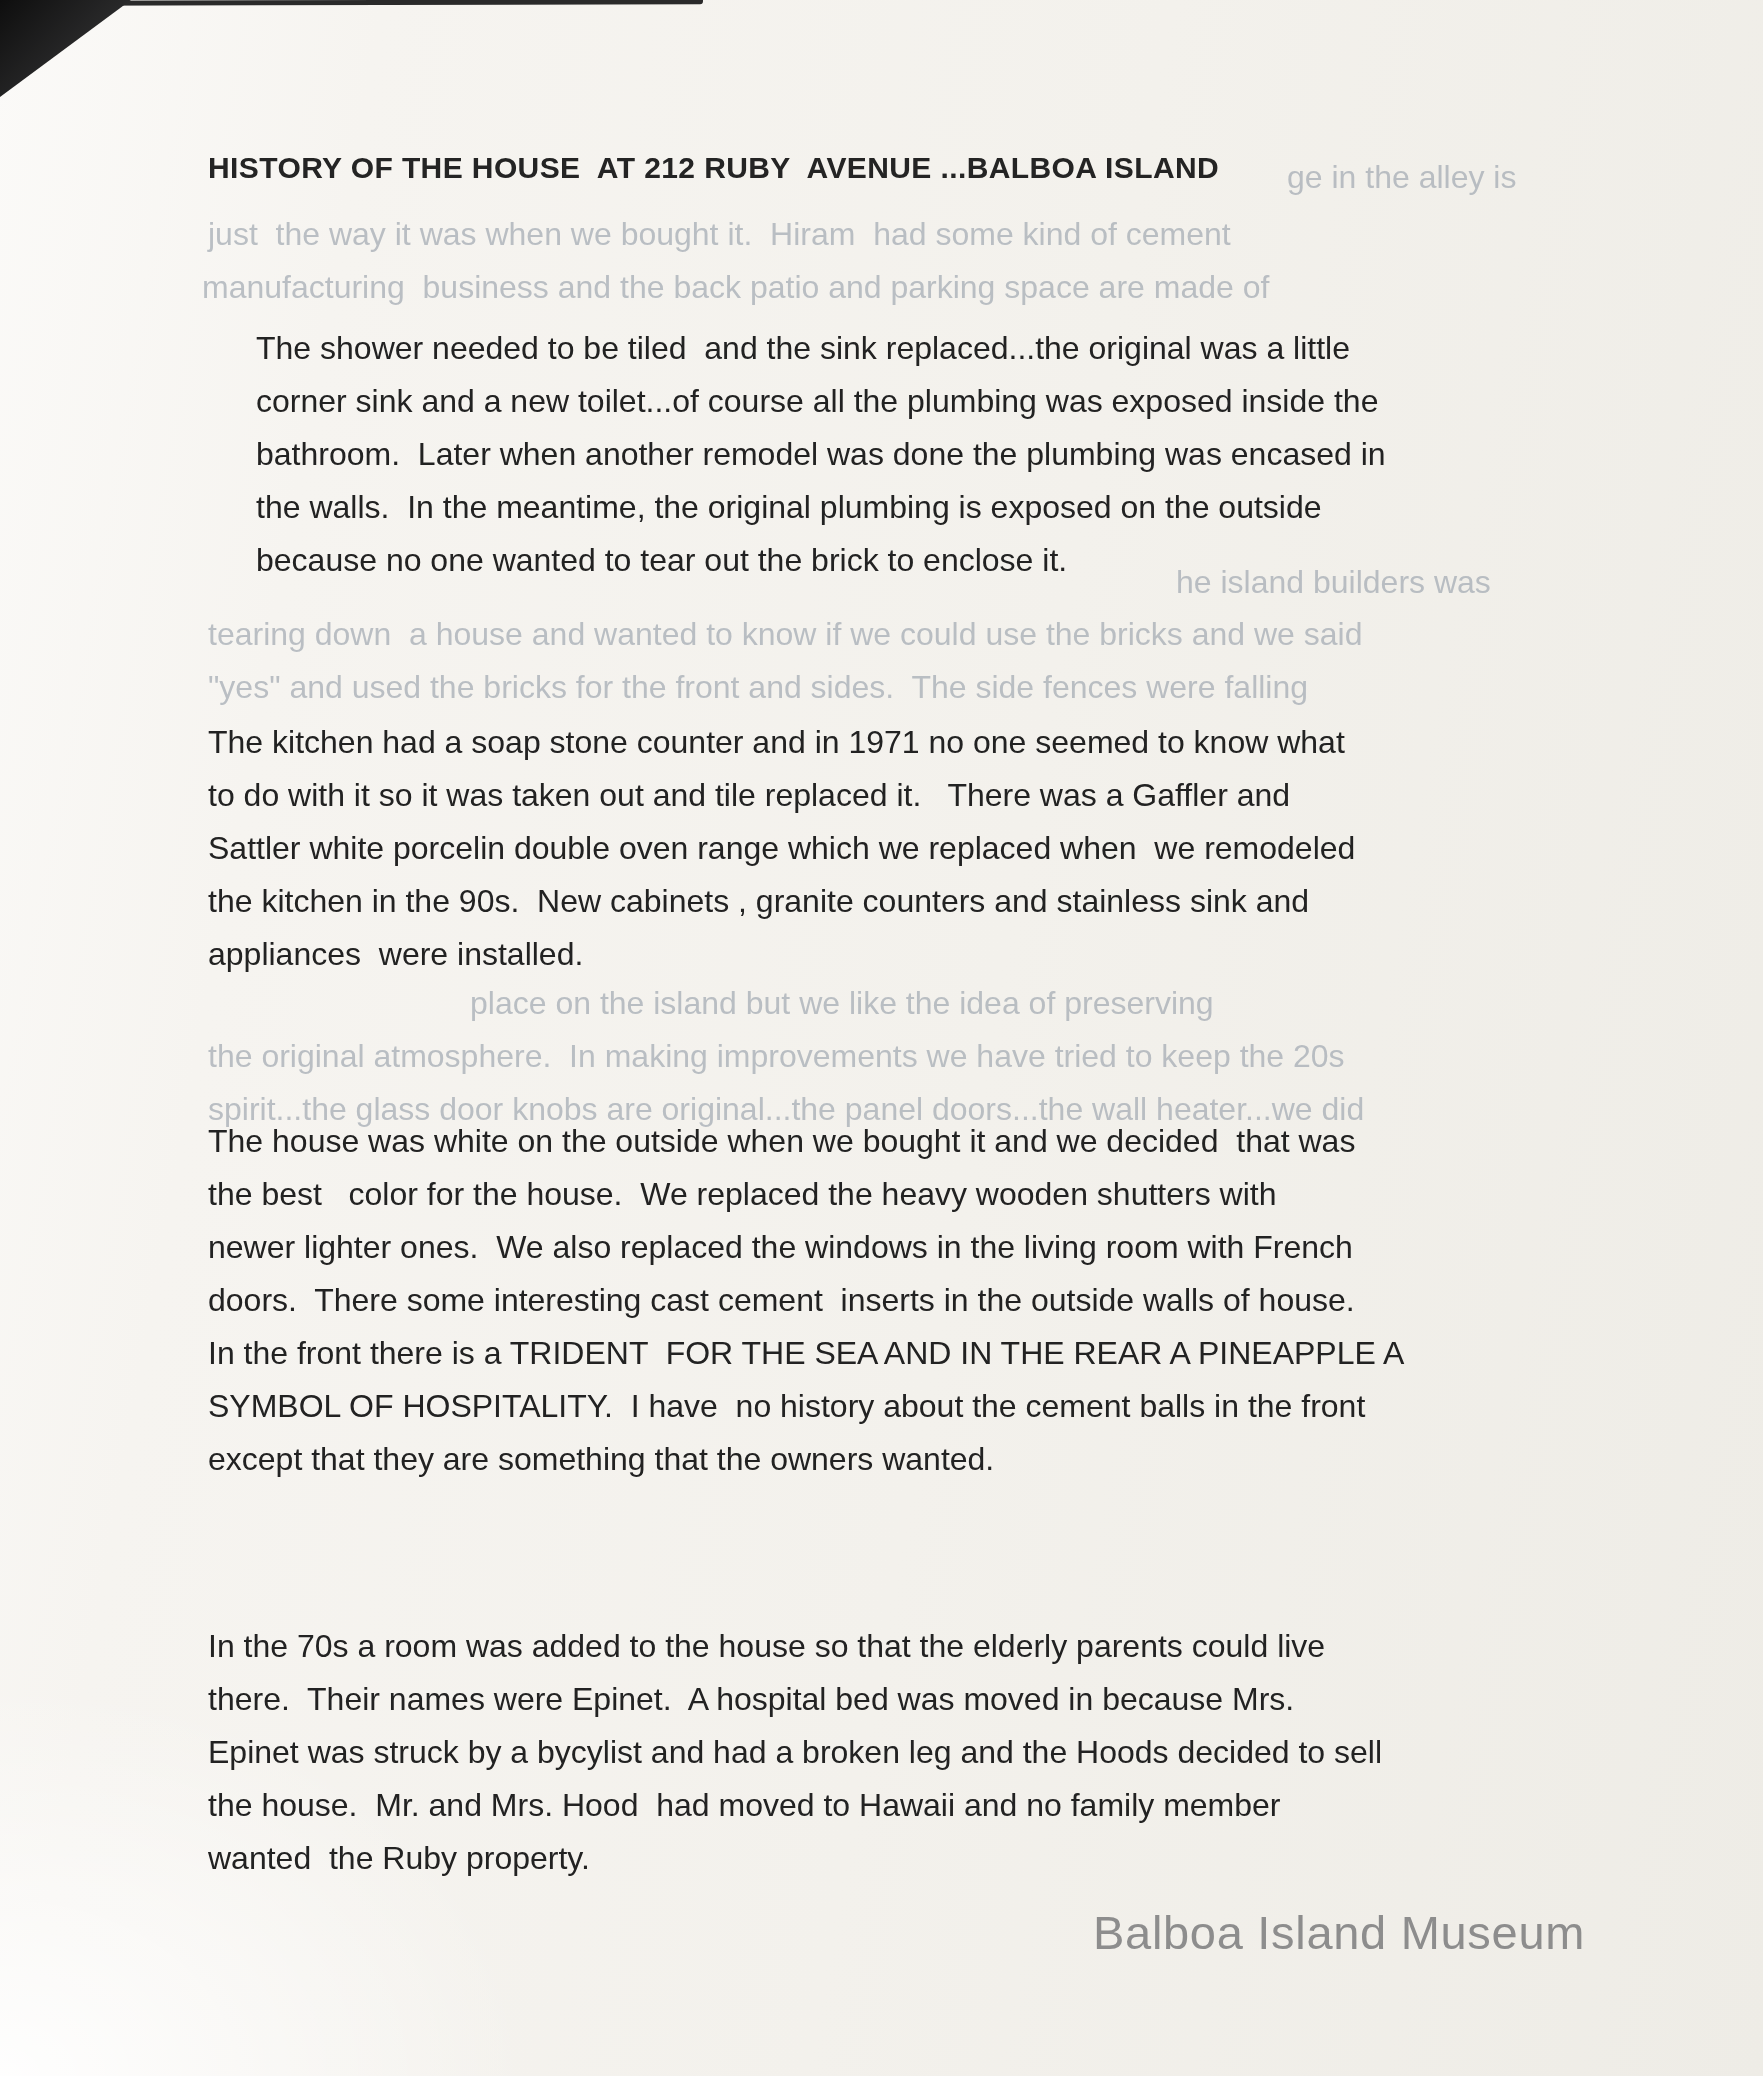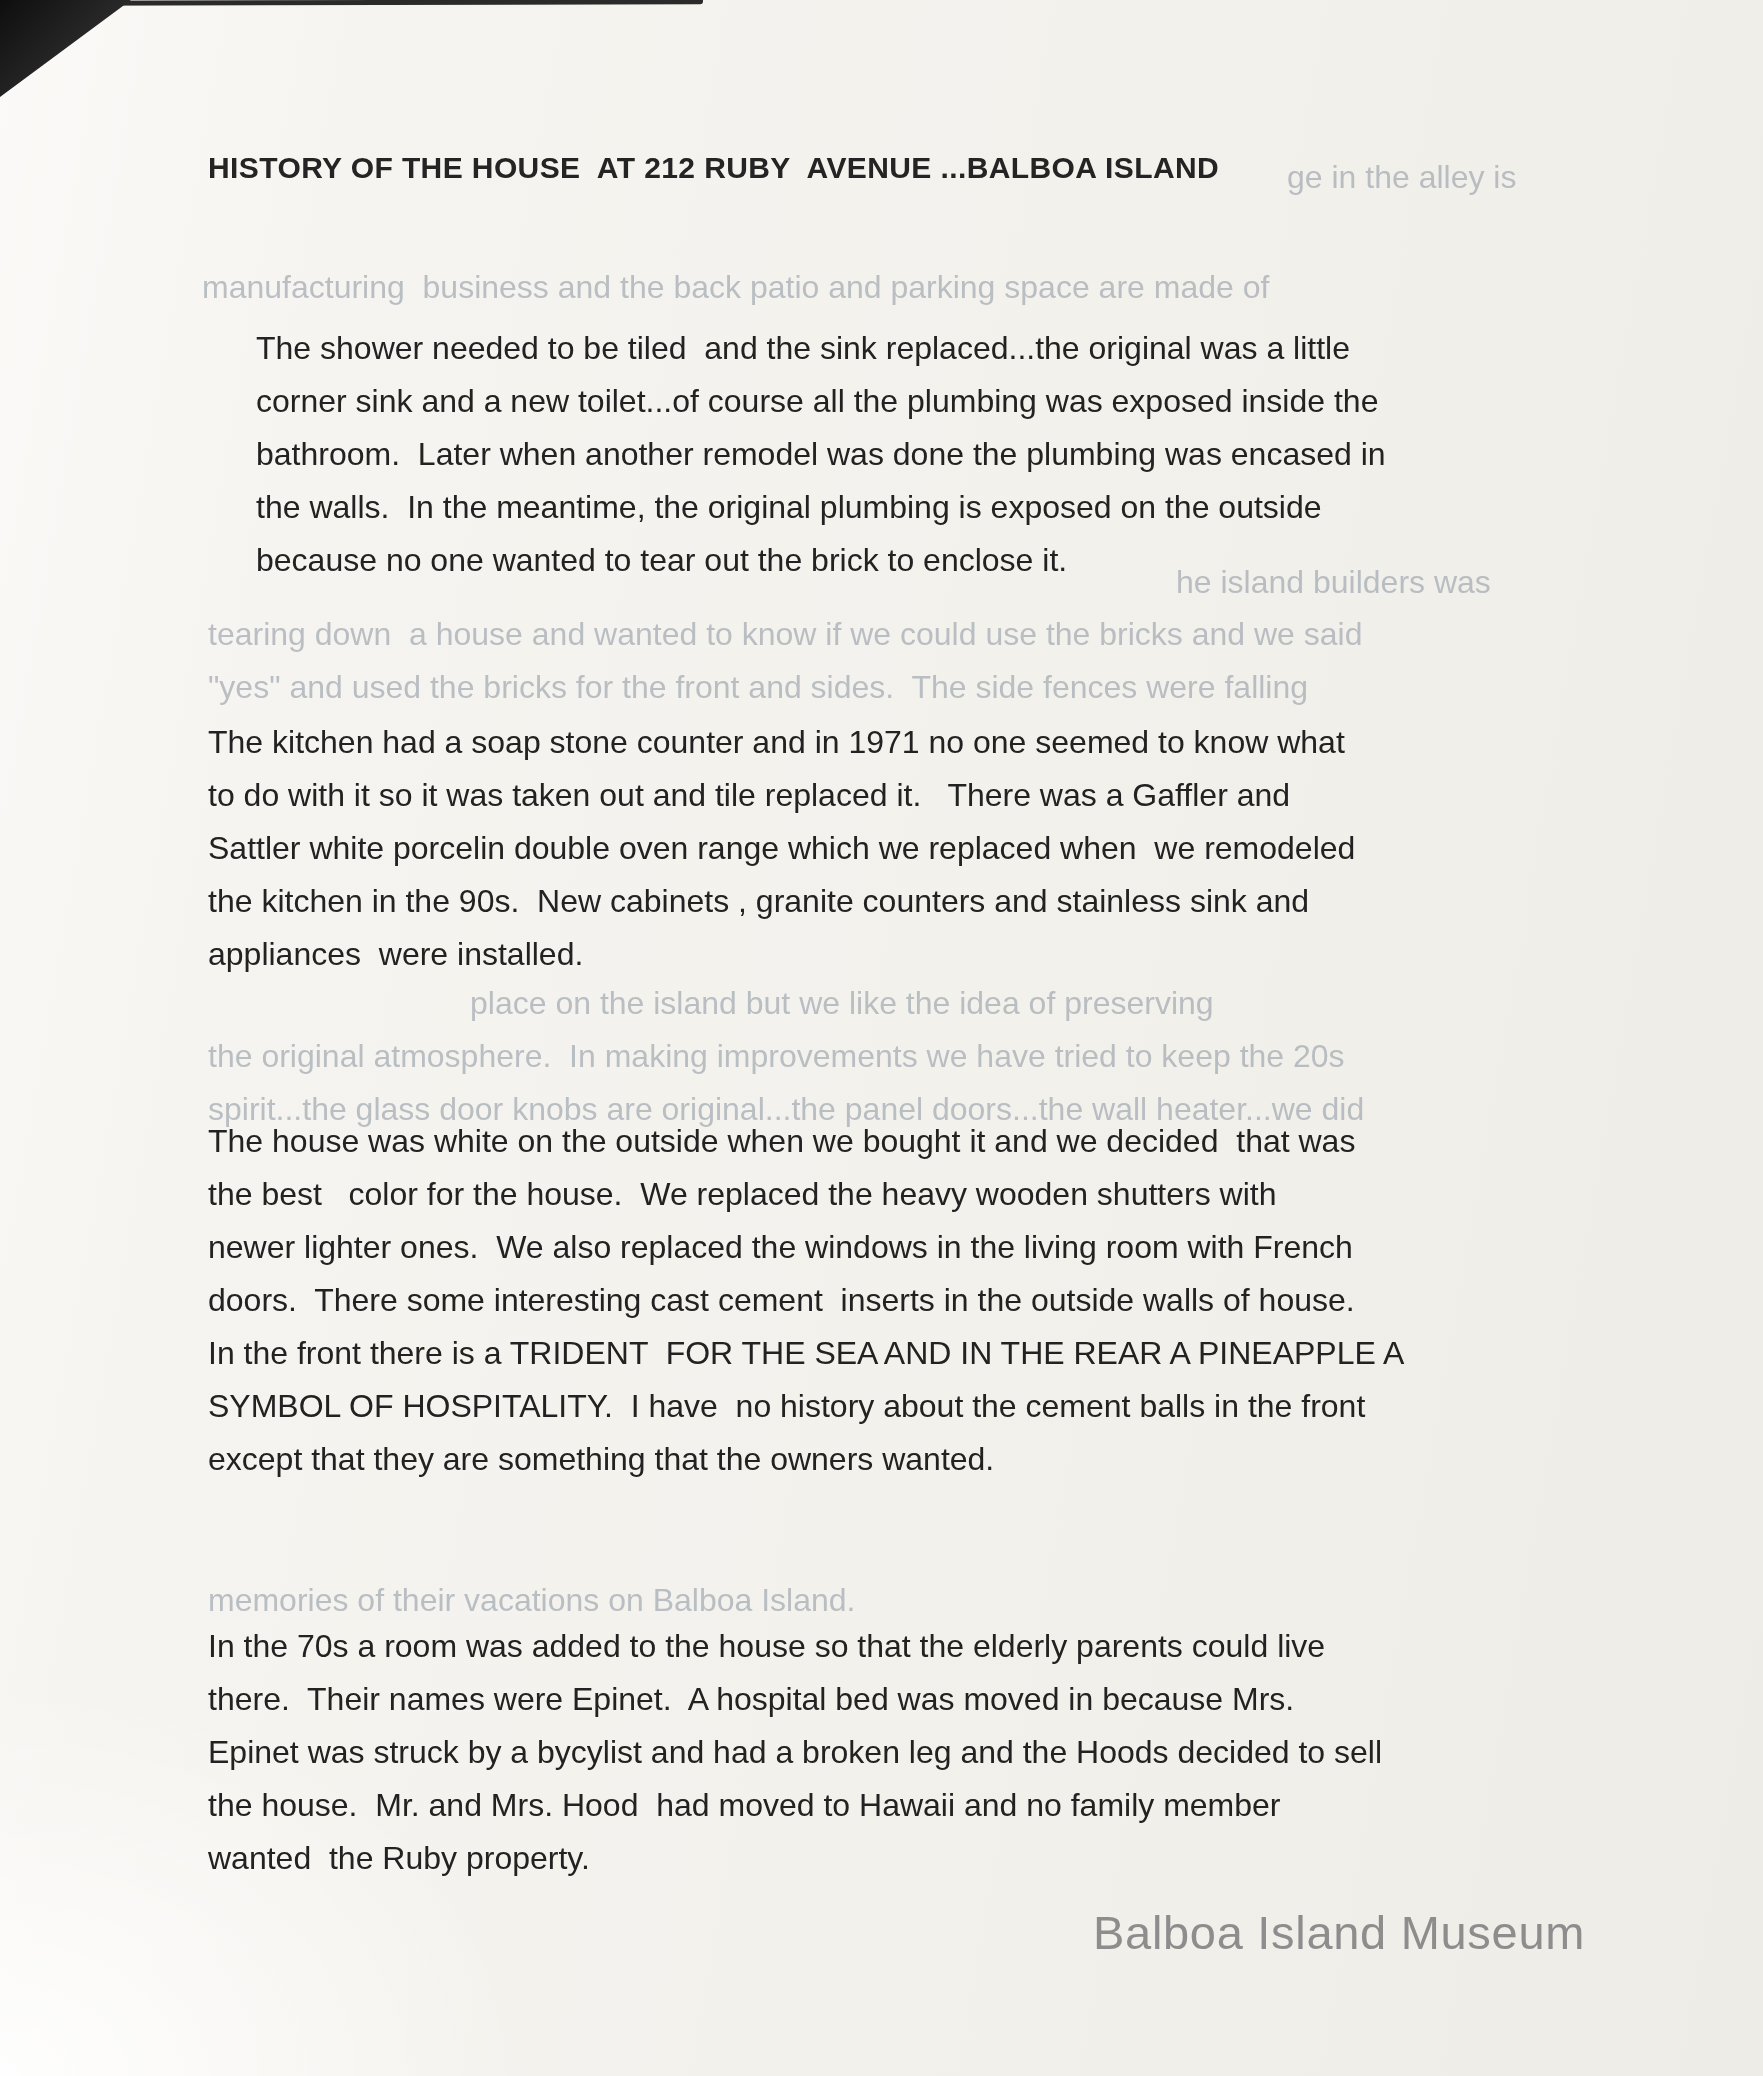--- a/index.html
+++ b/index.html
@@ -84,28 +84,28 @@
 </style>
 </head>
 <body>
 
 <div class="page">
 
   <div class="top-streak"></div>
   <div class="corner-fold"></div>
 
   <div class="ghost" style="left:1287px; top:151px;">ge in the alley is</div>
+  <div class="ghost" style="left:208px;  top:208px;">just  the way it was when we bought it.  Hiram  had some kind of cement</div>
   <div class="ghost" style="left:202px;  top:261px;">manufacturing  business and the back patio and parking space are made of</div>
   <div class="ghost" style="left:1176px; top:556px;">he island builders was</div>
   <div class="ghost" style="left:208px;  top:608px;">tearing down  a house and wanted to know if we could use the bricks and we said</div>
   <div class="ghost" style="left:208px;  top:661px;">"yes" and used the bricks for the front and sides.  The side fences were falling</div>
   <div class="ghost" style="left:470px;  top:977px;">place on the island but we like the idea of preserving</div>
   <div class="ghost" style="left:208px;  top:1030px;">the original atmosphere.  In making improvements we have tried to keep the 20s</div>
   <div class="ghost" style="left:208px;  top:1083px;">spirit...the glass door knobs are original...the panel doors...the wall heater...we did</div>
-  <div class="ghost" style="left:208px;  top:1574px;">memories of their vacations on Balboa Island.</div>
 
   <h1 class="doc-title">HISTORY OF THE HOUSE  AT 212 RUBY  AVENUE ...BALBOA ISLAND</h1>
 
   <p class="para p1">The shower needed to be tiled  and the sink replaced...the original was a little
 corner sink and a new toilet...of course all the plumbing was exposed inside the
 bathroom.  Later when another remodel was done the plumbing was encased in
 the walls.  In the meantime, the original plumbing is exposed on the outside
 because no one wanted to tear out the brick to enclose it.</p>
   <p class="para p2">The kitchen had a soap stone counter and in 1971 no one seemed to know what
 to do with it so it was taken out and tile replaced it.   There was a Gaffler and

